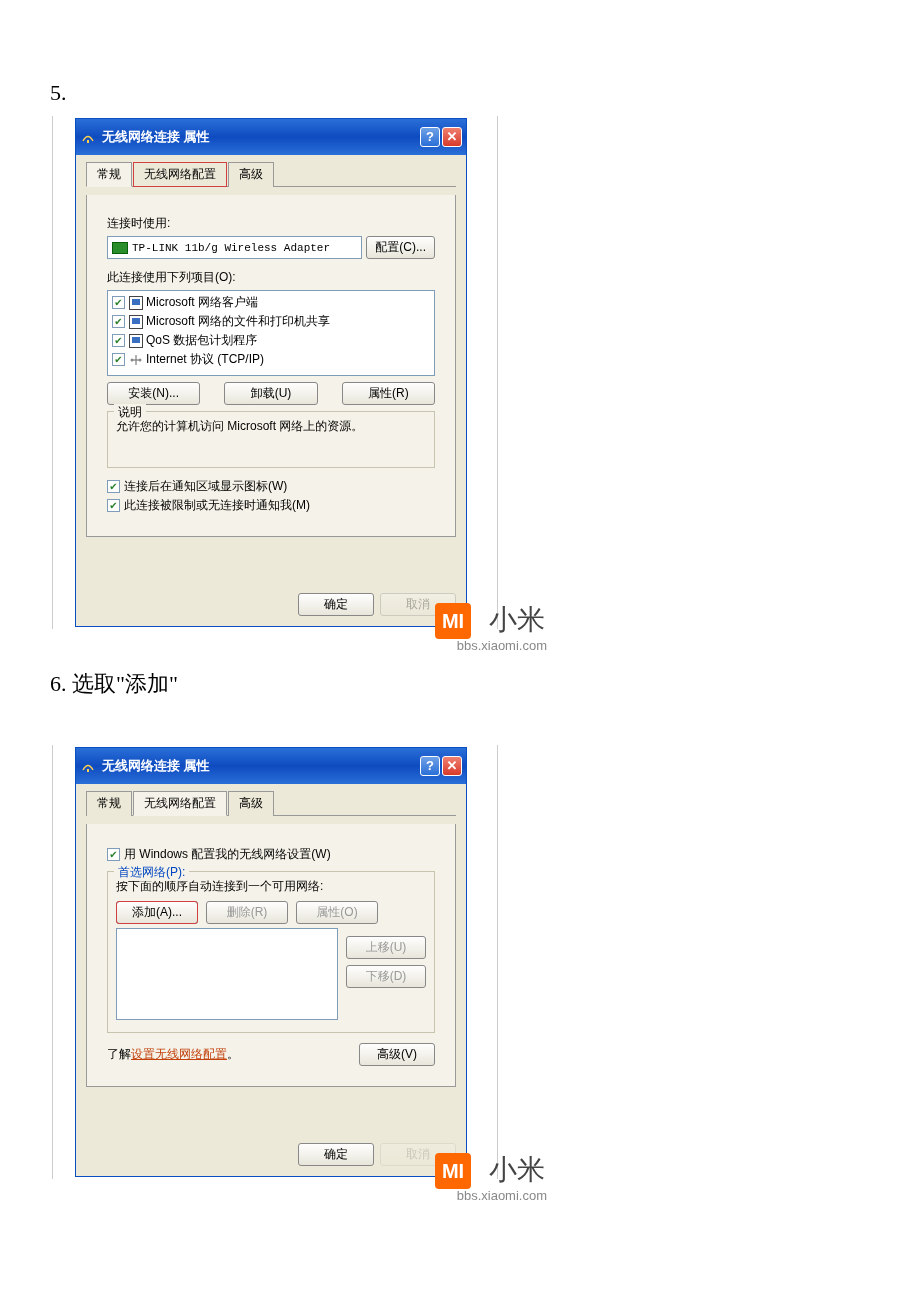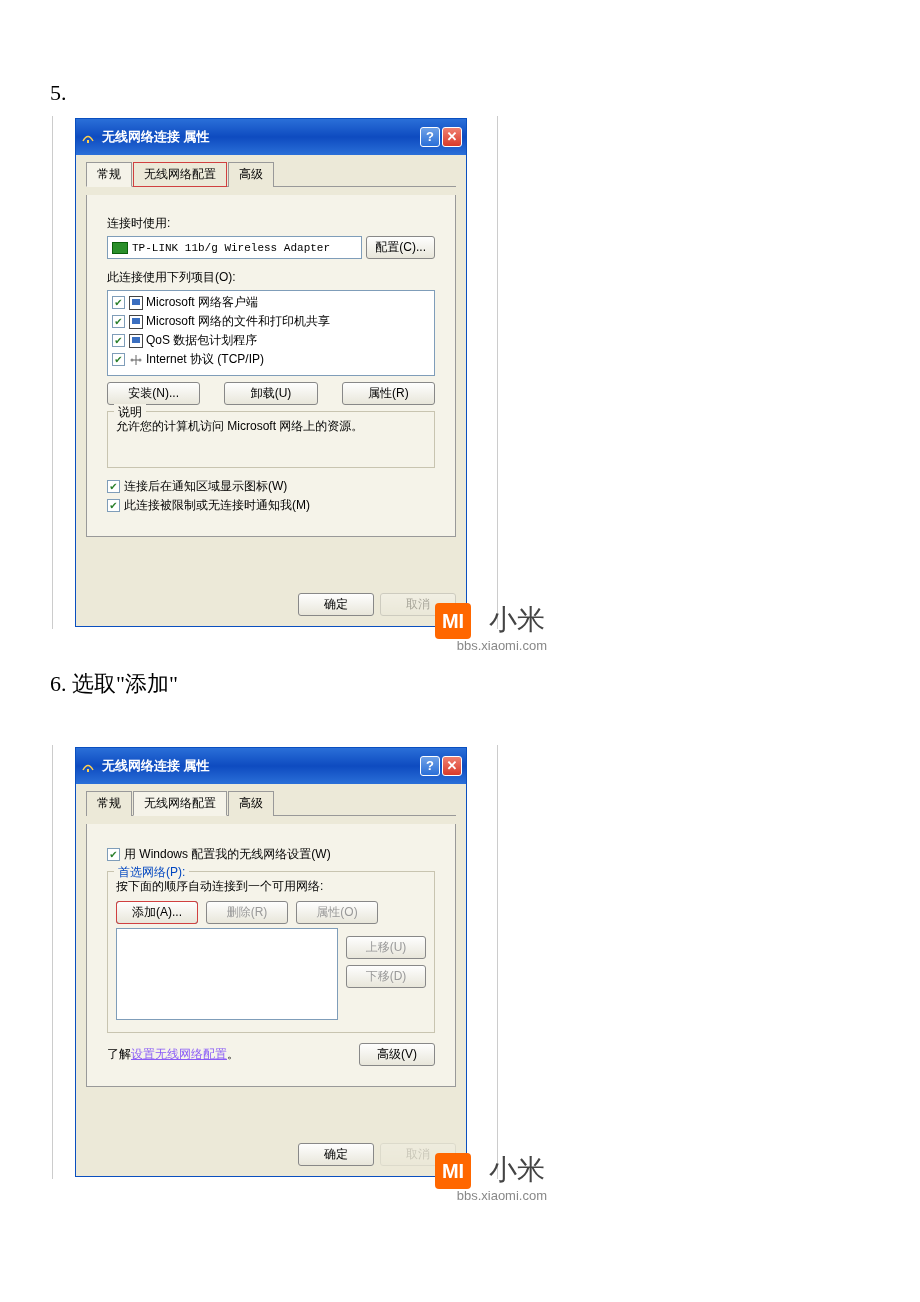--- a/index.html
+++ b/index.html
@@ -34,21 +34,21 @@
 .mon-icon { background: #fff; border: 1px solid #444; }
 .mon-icon::after { content:""; position:absolute; inset:2px 2px 4px 2px; background:#3b6fc0; }
 .btnrow { display: flex; justify-content: center; gap: 24px; margin-bottom: 6px; }
 .btnrow .xp-btn { flex: 1; }
 .fieldset { border: 1px solid #c8c4b0; padding: 6px 8px; margin-bottom: 10px; position: relative; }
 .fieldset .legend { position: absolute; top: -8px; left: 6px; background: #f5f3e9; padding: 0 4px; font-size: 12px; }
 .fieldset .legend.blue { color: #0046c0; }
 .checkline { display: flex; align-items: center; margin: 2px 0; font-size: 12px; }
 .footer-btns { display: flex; justify-content: flex-end; gap: 6px; padding-top: 8px; }
 .footer-btns .xp-btn { min-width: 76px; margin-top: 48px; }
-.link { color: #8b5cf6; text-decoration: underline; cursor: pointer; }
+.link { color: #c2410c; text-decoration: underline; cursor: pointer; }
 .plist { background: #fff; border: 1px solid #7f9db9; height: 92px; margin-bottom: 6px; }
 .row-btns { display: flex; flex-direction: column; gap: 6px; }
 .wmark { position: absolute; right: -48px; bottom: -12px; display: flex; align-items: flex-end; gap: 18px; justify-content: space-between; }
 .mi-logo { width: 36px; height: 36px; background: #ff6700; border-radius: 4px; color: #fff; display: flex; align-items: center; justify-content: center; font-family: Arial; font-weight: bold; font-size: 20px; }
 .mi-text { font-size: 28px; color: #444; font-family: "Microsoft YaHei"; }
 .mi-sub { font-size: 13px; color: #888; font-family: Arial; position: absolute; right: -50px; bottom: -26px; }
 .flex-row { display: flex; gap: 8px; }
 .prefcol { flex: 1; }
 .hl-red { outline: 1px solid #d04040; outline-offset: -1px; }
 .gap { height: 40px; }

